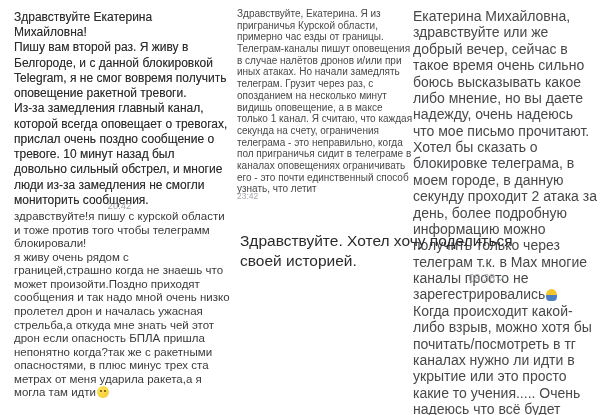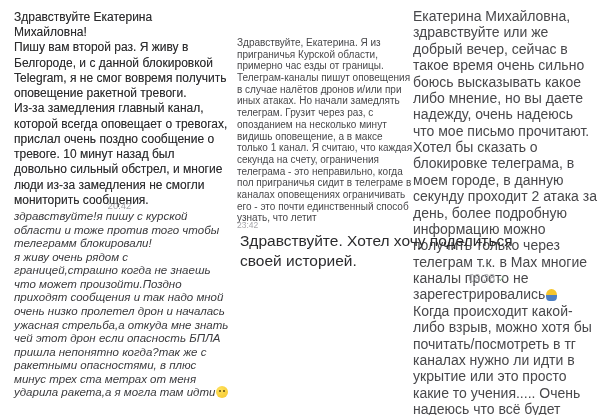--- a/index.html
+++ b/index.html
@@ -10,32 +10,32 @@
   .msg{position:absolute;}
   .body{margin:0;white-space:pre-line;}
 
   
   .m1{left:14px;top:10px;width:214px;}
   .m1 .body{font-size:12px;line-height:1.27;color:#2c2c2e;text-shadow:0 0 .5px rgba(40,40,40,.45);}
   .m1 .ts-row{display:block;text-align:center;margin-top:-13px;padding-right:3px;}
 
   
   .m2{left:237px;top:8px;width:176px;}
-  .m2 .body{font-size:10px;line-height:1.17;color:#48484b;margin-top:29px;}
+  .m2 .body{font-size:10px;line-height:1.17;color:#48484b;}
   .m2 .ts-row{display:block;text-align:left;margin-top:-10px;}
 
   
   .m3{left:413px;top:8px;width:184px;}
   .m3 .body{font-size:14px;line-height:1.17;color:#48484b;}
   .m3 .faded{position:absolute;right:4px;margin-top:2px;width:34px;height:6px;
     background:#e9e9ec;border-radius:3px;opacity:.85;}
 
   
   .m4{left:14px;top:210px;width:216px;}
-  .m4 .body{font-size:11.5px;line-height:1.18;color:#3a3a3d;font-style:italic;}
+  .m4 .body{font-size:11.5px;line-height:1.18;color:#3a3a3d;}
 
   
   .m5{left:240px;top:231px;width:304px;}
   .m5 .body{font-size:15.5px;line-height:1.3;color:#2b2b2d;}
   .m5 .p1{margin:0 0 17px 0;}
   .m5 .ts-row{display:block;text-align:right;margin-top:-20px;padding-right:38px;}
 
   .ts{color:#a6a6ab;}
   .m1 .ts{font-size:9.5px;}
   .m2 .ts{font-size:8.5px;}

